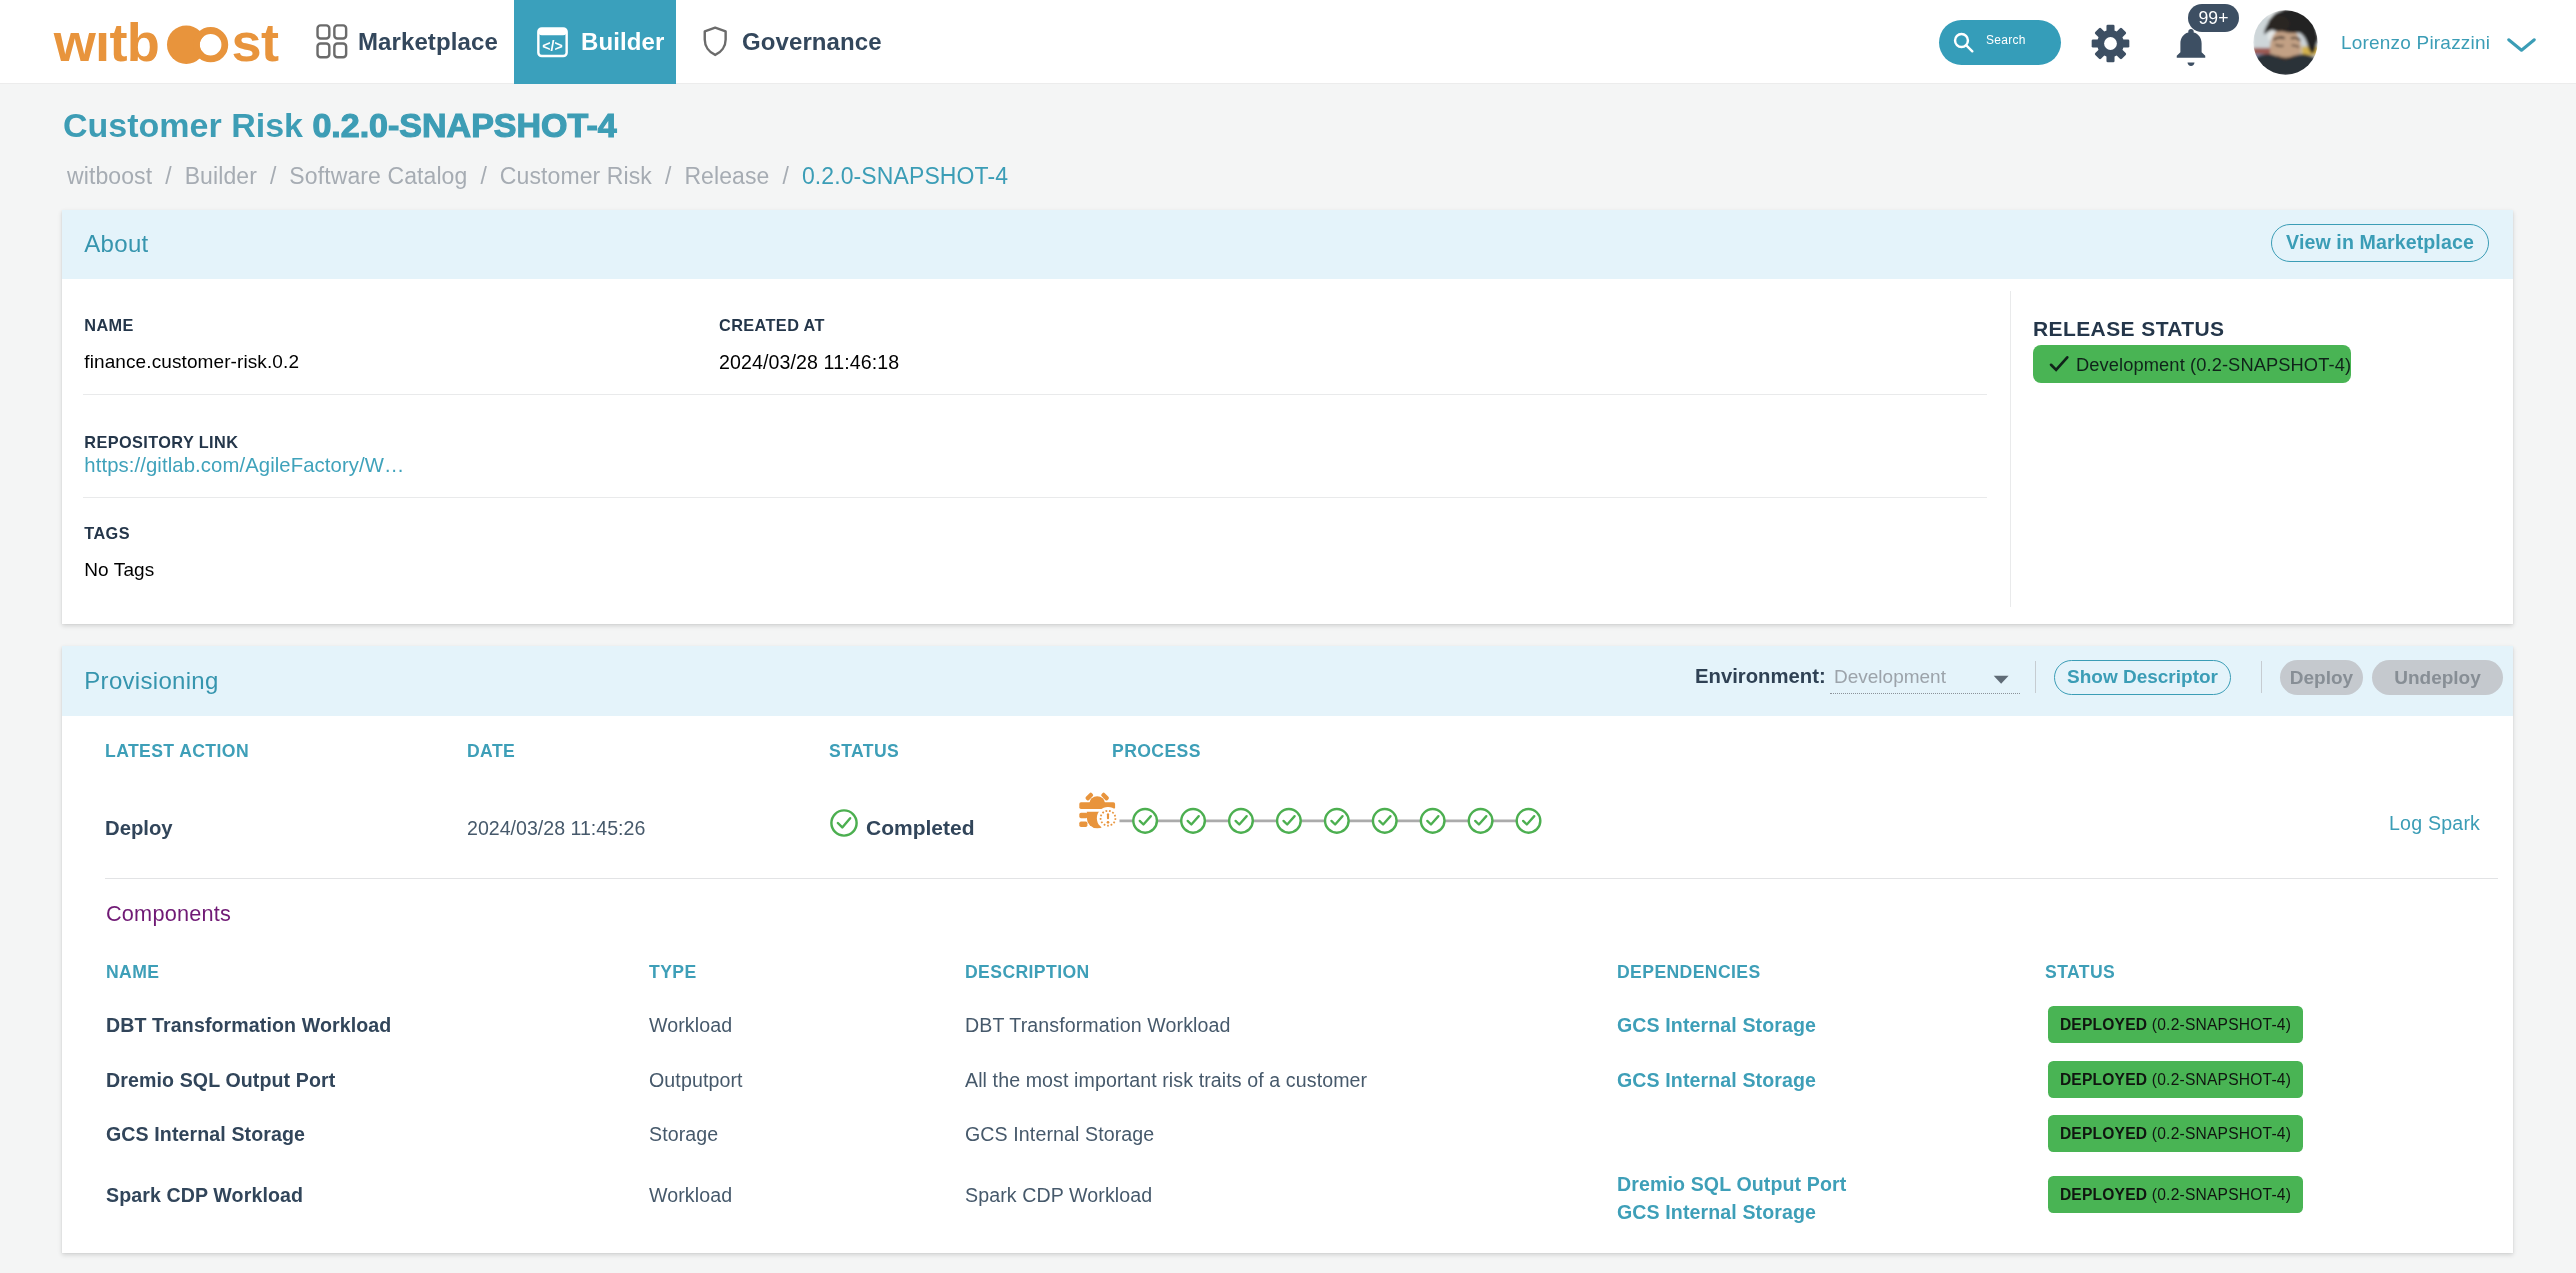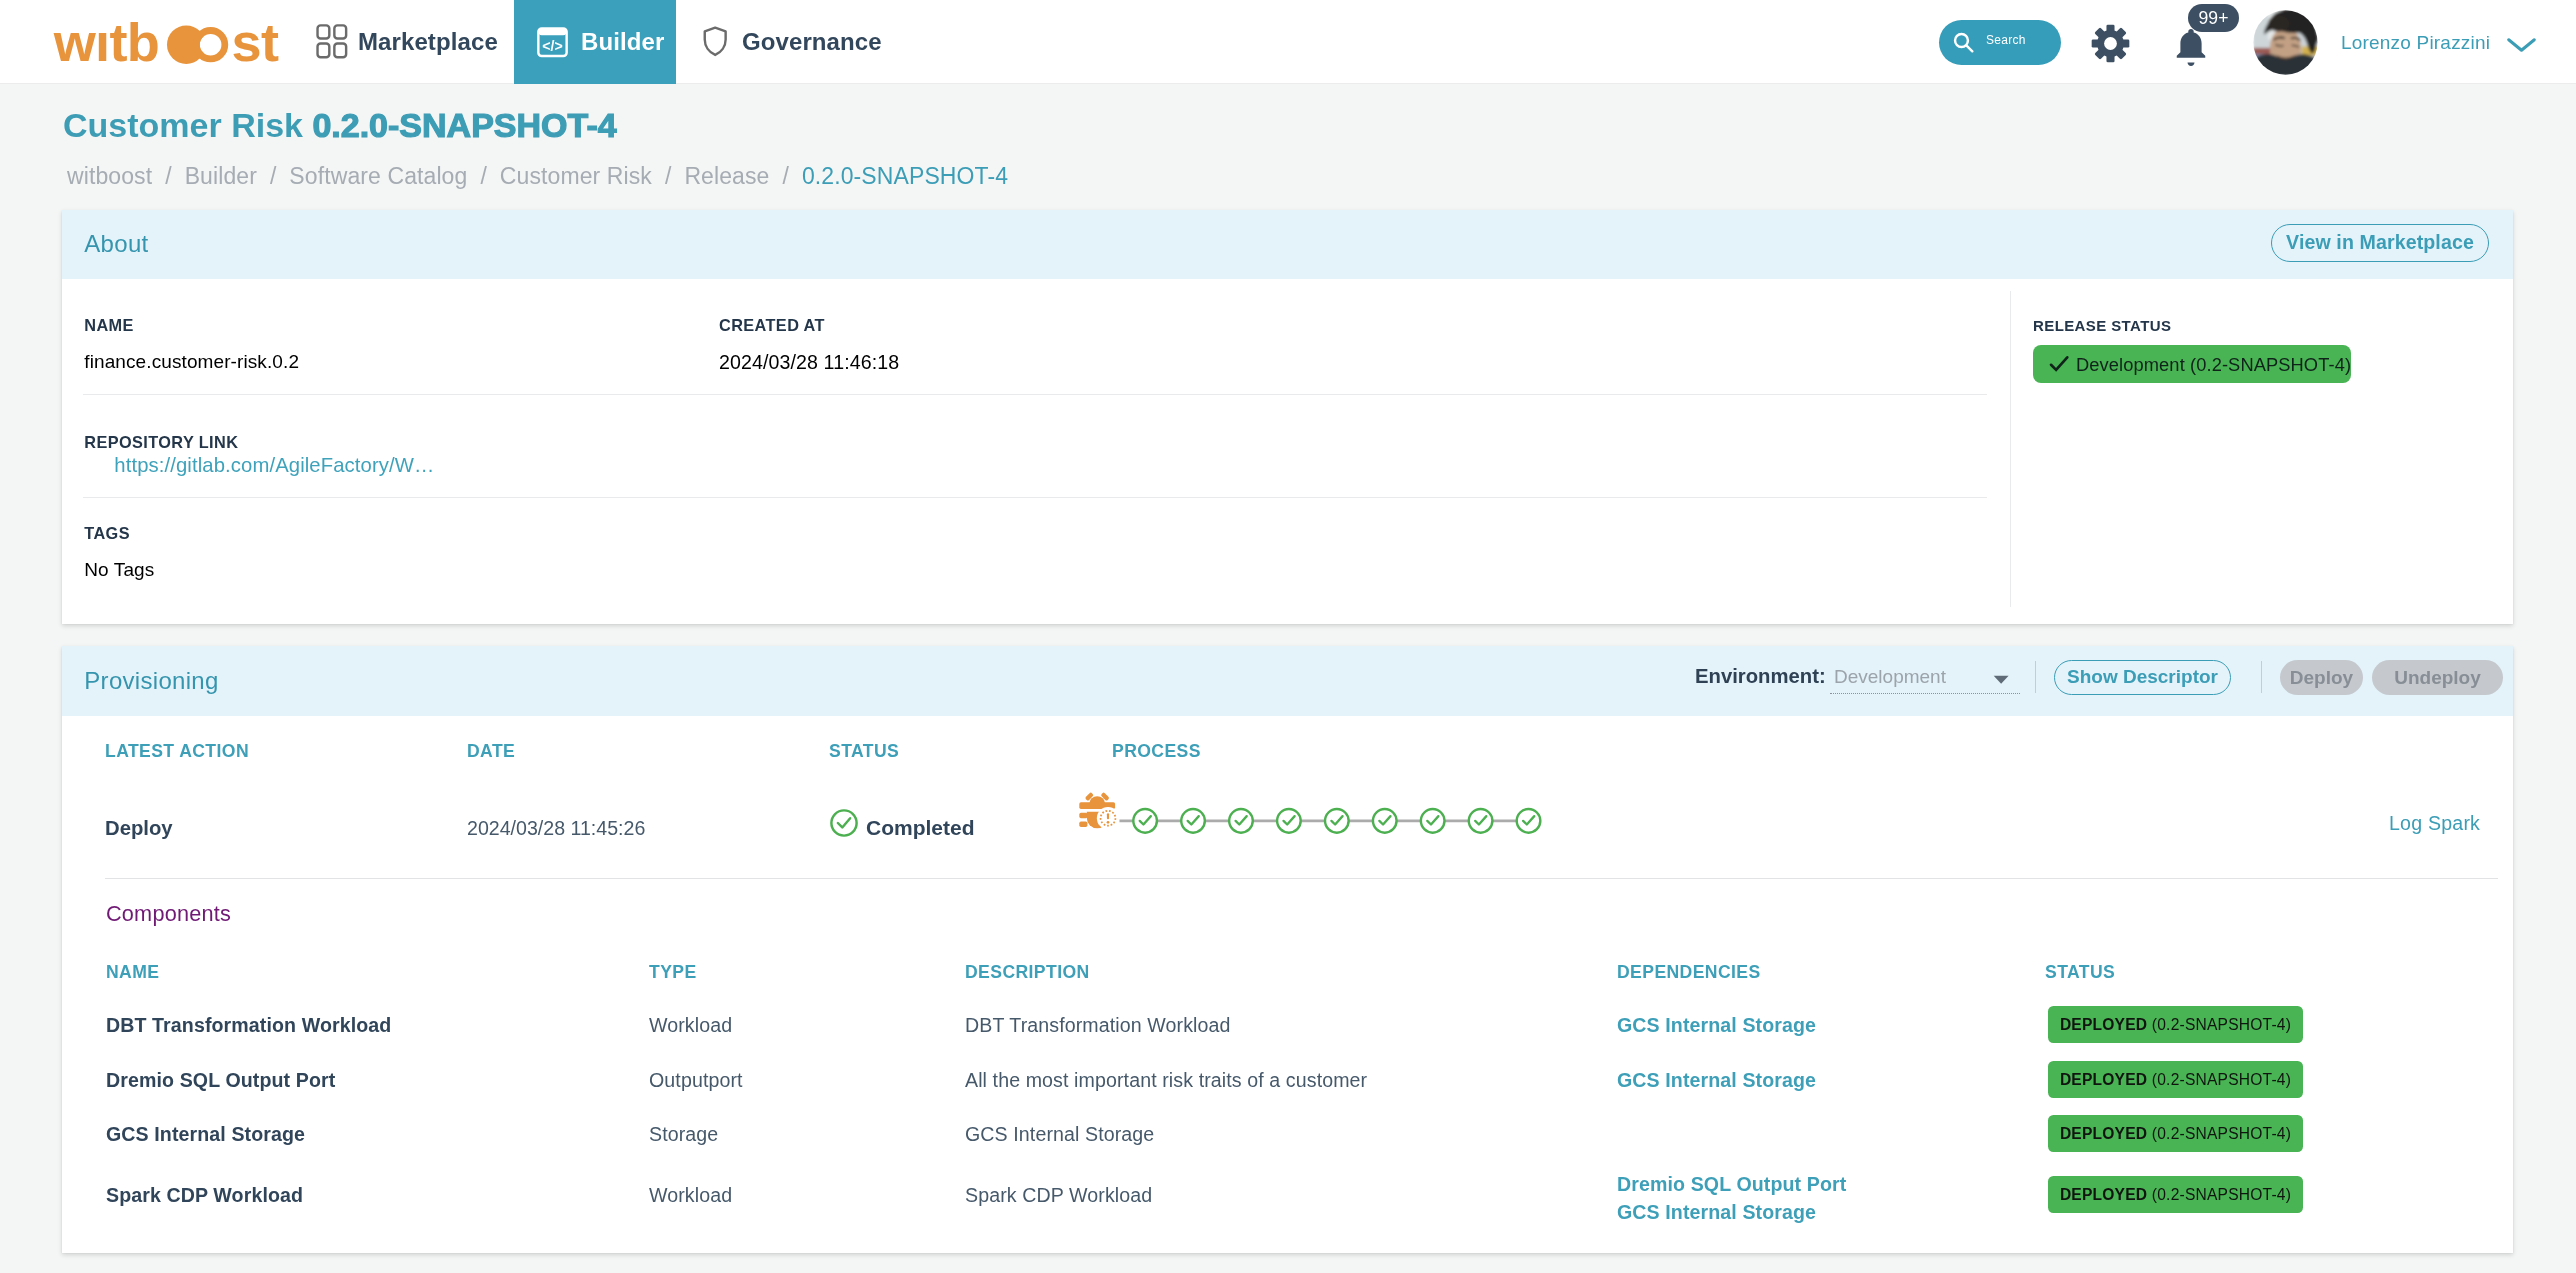--- a/index.html
+++ b/index.html
@@ -155,29 +155,29 @@
   <div class="abs" style="left:2209px;top:14.2px;width:218px;height:38px;border:1.4px solid #3B9DB6;border-radius:19.6px;
        font-size:19.6px;font-weight:700;color:#3B9DB6;text-align:center;line-height:35px;letter-spacing:0.1px;">View in Marketplace</div>
 
   <div class="lbl" style="left:22.3px;top:106px;">NAME</div>
   <div class="val" style="left:22.3px;top:141px;">finance.customer-risk.0.2</div>
   <div class="lbl" style="left:657px;top:106px;">CREATED AT</div>
   <div class="val" style="left:657px;top:141px;font-size:19.6px;">2024/03/28 11:46:18</div>
   <div class="hdiv" style="left:21px;top:184px;width:1904px;"></div>
 
   <div class="lbl" style="left:22.3px;top:223px;">REPOSITORY LINK</div>
-  <div class="val" style="left:22.3px;top:244px;color:#3FA2BB;font-size:20.3px;margin-left:30px;">https://gitlab.com/AgileFactory/W…</div>
+  <div class="val" style="left:22.3px;top:244px;color:#3FA2BB;font-size:20.3px;">https://gitlab.com/AgileFactory/W…</div>
   <div class="hdiv" style="left:21px;top:287px;width:1904px;"></div>
 
   <div class="lbl" style="left:22.3px;top:314px;">TAGS</div>
   <div class="val" style="left:22.3px;top:349px;">No Tags</div>
 
   <div class="abs" style="left:1948px;top:81px;width:0.7px;height:316px;background:#E9EAEB;"></div>
 
-  <div class="lbl" style="left:1971px;top:107px;font-size:15px;">RELEASE STATUS</div>
+  <div class="lbl" style="left:1971px;top:107px;font-size:21px;">RELEASE STATUS</div>
   <div class="abs" style="left:1971px;top:135px;width:318px;height:38px;background:#49B454;border-radius:8px;">
     <svg class="abs" style="left:16.3px;top:10.2px;" width="20.3" height="18.3" viewBox="0 0 30 27">
       <path d="M3 14.5 L10.5 22 L27 3.5" fill="none" stroke="#10231a" stroke-width="4" stroke-linecap="round"></path>
     </svg>
     <div class="abs" style="left:43px;top:8.8px;font-size:18.3px;color:#10231a;letter-spacing:0.1px;">Development (0.2-SNAPSHOT-4)</div>
   </div>
 </div>
 
 <div class="card" style="top:646px;height:607px;">
   <div class="cardhead" style="height:70px;"></div>

